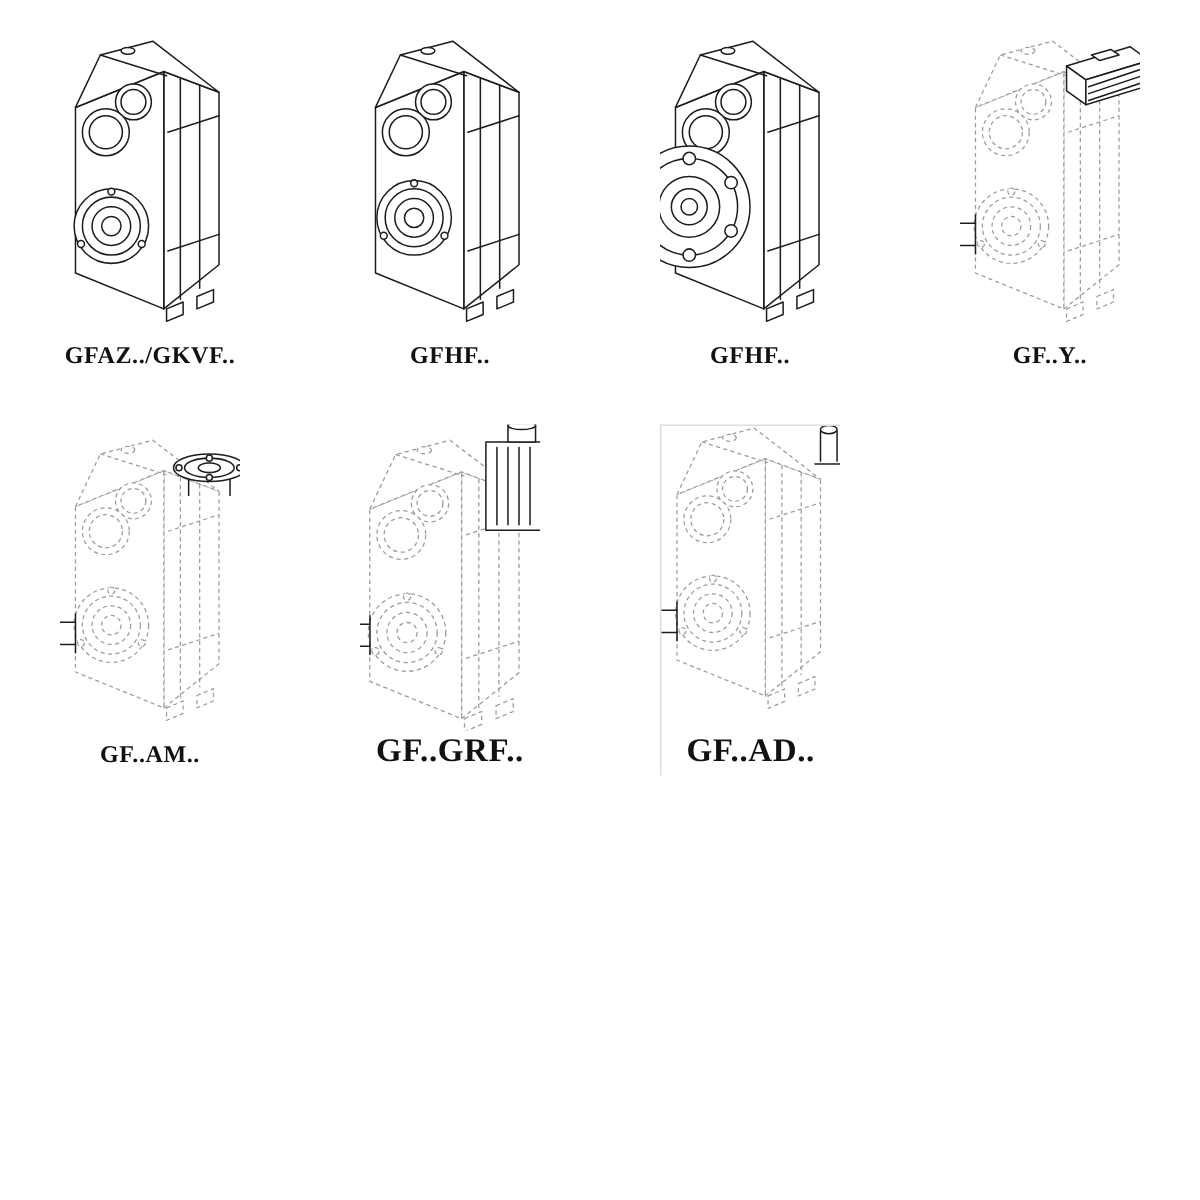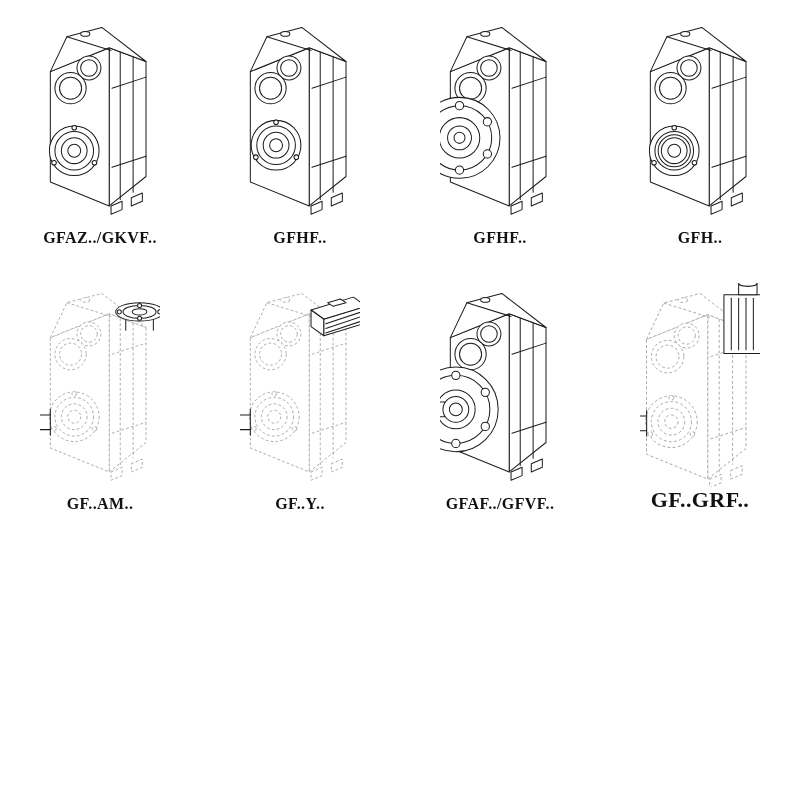--- a/index.html
+++ b/index.html
@@ -173,70 +173,63 @@
 
   <figure class="cell">
     <svg class="draw" viewBox="0 0 200 235">
       <use href="#hsg" class="s"></use>
         <use href="#bores" class="s"></use>
         <use href="#flangeFace" class="s"></use>
     </svg>
     <figcaption class="cap">GFHF..</figcaption>
   </figure>
 
-  <figure class="cell">
-    <svg class="draw" viewBox="0 0 200 235">
-      <use href="#hsg" class="s"></use>
-        <use href="#bores" class="s"></use>
-        <use href="#boreLow" class="s"></use>
-        <use href="#bearing" class="s"></use>
-    </svg>
-    <figcaption class="cap">GFH..</figcaption>
-  </figure>
-
+
+
+  <figure class="cell">
+    <svg class="draw" viewBox="0 0 200 235">
+      <use href="#hsg" class="d"></use>
+        <use href="#bores" class="d"></use>
+        <use href="#boreLow" class="d"></use>
+      <use href="#motor" class="s"></use>
+        <use href="#inshaft" class="s"></use>
+    </svg>
+    <figcaption class="cap">GF..Y..</figcaption>
+  </figure>
 
   <figure class="cell">
     <svg class="draw" viewBox="0 0 200 235">
       <use href="#hsg" class="d"></use>
         <use href="#bores" class="d"></use>
         <use href="#boreLow" class="d"></use>
       <use href="#tflange" class="s"></use>
         <use href="#inshaft" class="s"></use>
     </svg>
     <figcaption class="cap">GF..AM..</figcaption>
   </figure>
 
-  <figure class="cell">
-    <svg class="draw" viewBox="0 0 200 235">
-      <use href="#hsg" class="d"></use>
-        <use href="#bores" class="d"></use>
-        <use href="#boreLow" class="d"></use>
-      <use href="#motor" class="s"></use>
-        <use href="#inshaft" class="s"></use>
-    </svg>
-    <figcaption class="cap">GF..Y..</figcaption>
-  </figure>
-
-  <figure class="cell">
-    <svg class="draw" viewBox="0 0 200 235">
-      <use href="#hsg" class="s"></use>
-        <use href="#bores" class="s"></use>
-        <use href="#flangeShaft" class="s" transform="translate(0,4)"></use>
-    </svg>
-    <figcaption class="cap">GFAF../GFVF..</figcaption>
-  </figure>
 
 
   <figure class="cell">
     <svg class="draw" viewBox="0 0 200 235">
       <g transform="translate(-6,8) scale(1.04)">
         <use href="#hsg" class="d"></use>
           <use href="#bores" class="d"></use>
           <use href="#boreLow" class="d"></use>
       </g>
       <use href="#grf" class="s"></use>
         <use href="#inshaft" class="s" transform="translate(-4,10)"></use>
     </svg>
     <figcaption class="cap cap-lg">GF..GRF..</figcaption>
   </figure>
 
+  <figure class="cell boxed">
+    <svg class="draw" viewBox="0 0 200 235">
+      <use href="#hsg" class="d"></use>
+        <use href="#bores" class="d"></use>
+        <use href="#boreLow" class="d"></use>
+      <use href="#adstub" class="s"></use>
+        <use href="#inshaft" class="s"></use>
+    </svg>
+    <figcaption class="cap cap-lg">GF..AD..</figcaption>
+  </figure>
 
 </div>
 
 </body></html>

